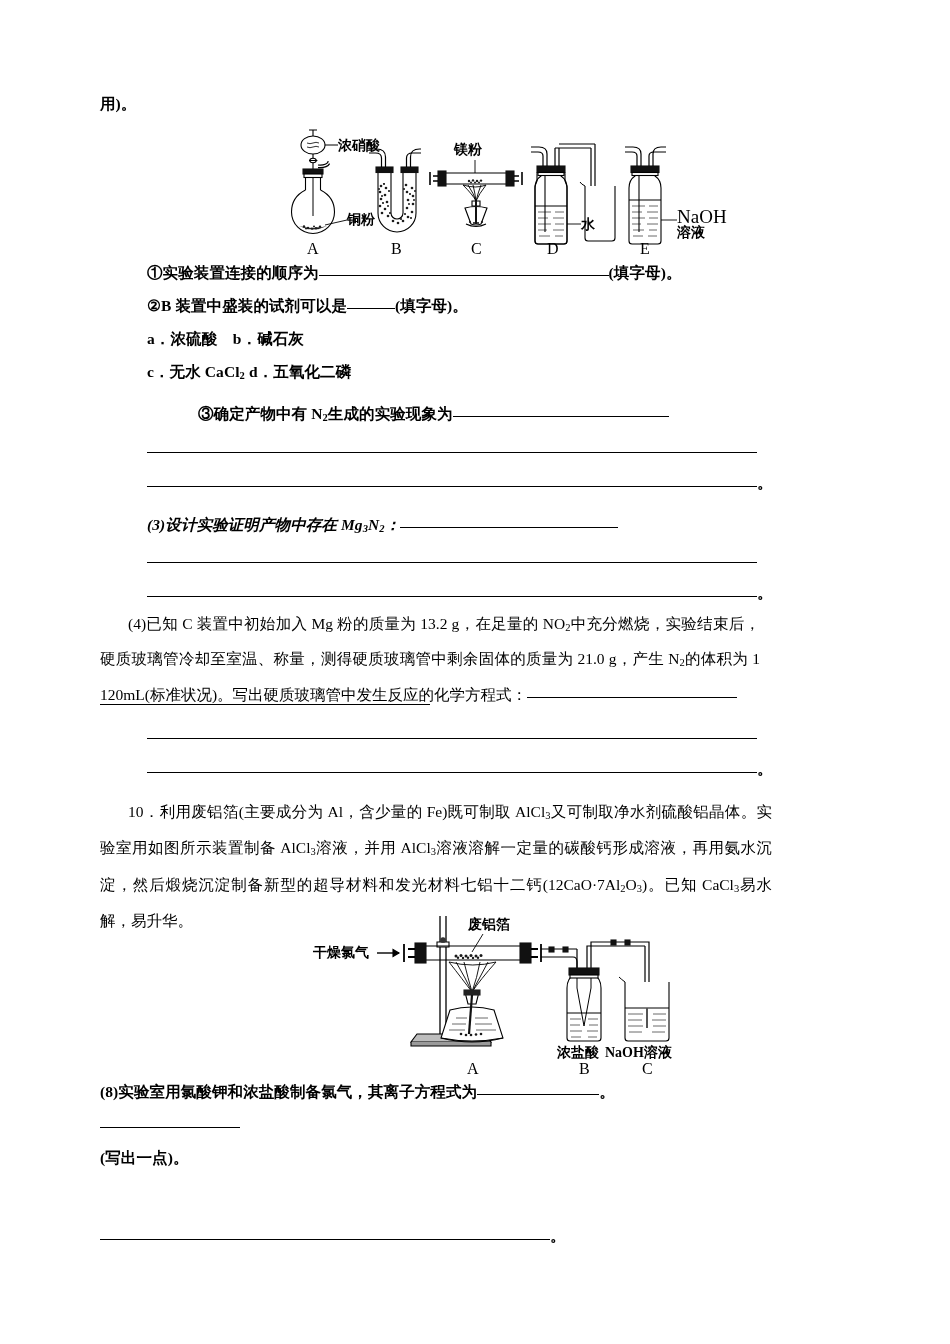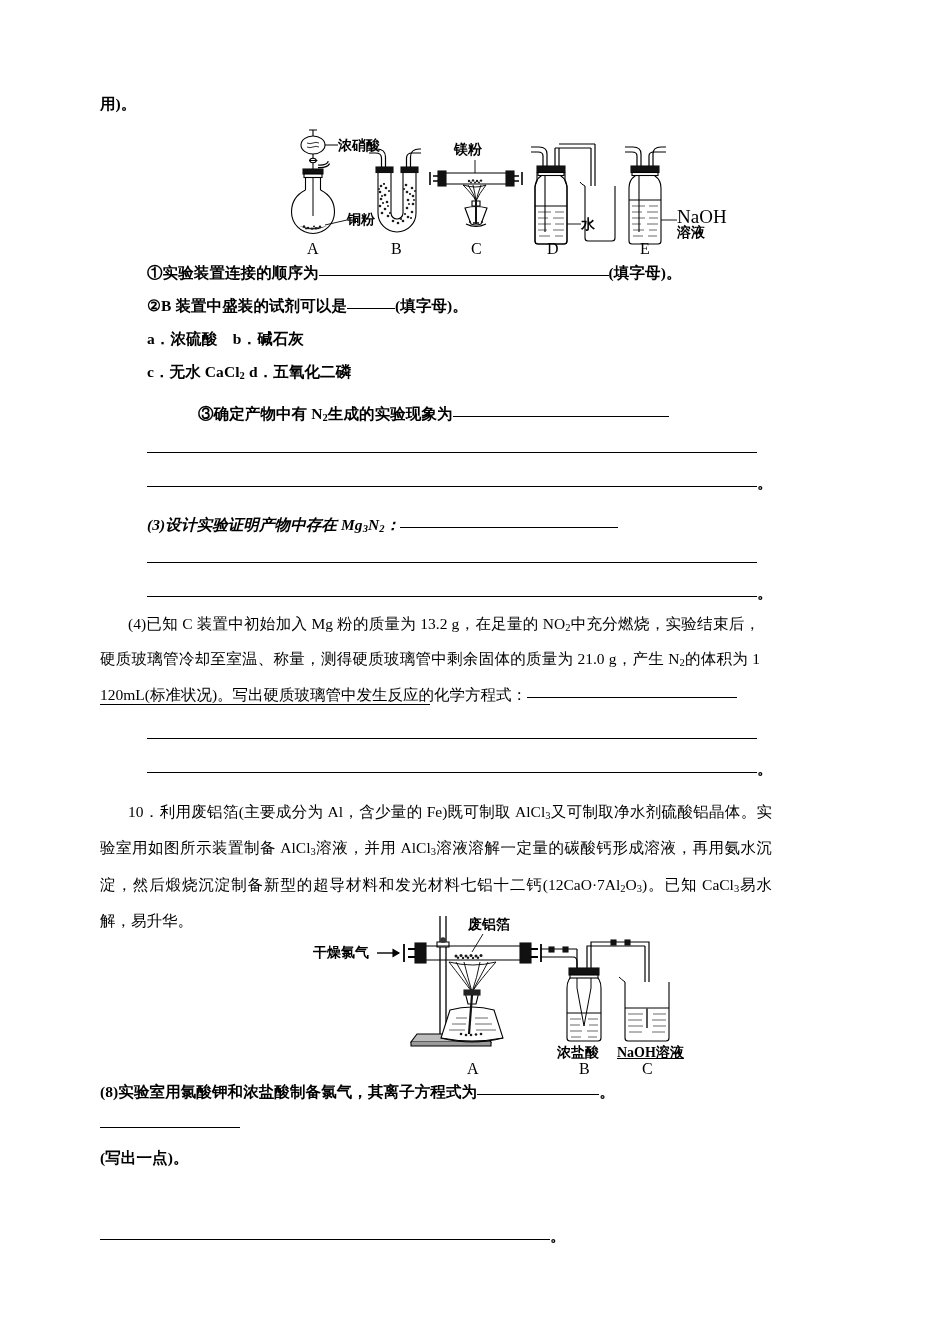--- a/index.html
+++ b/index.html
@@ -455,21 +455,21 @@
 
         <path d="M52 37 L74 37" stroke-width="1.4"></path>
         <path d="M74 37 L68 33.5 L68 40.5 Z" fill="#000" stroke="#000"></path>
       </g>
     </svg>
 
     
     <div class="figlabel cn" style="left:-12px; top:28px; font-size:14px;">干燥氯气</div>
     <div class="figlabel cn" style="left:143px; top:0px;">废铝箔</div>
     <div class="figlabel cn" style="left:232px; top:128px;">浓盐酸</div>
-    <div class="figlabel cn" style="left:292px; top:128px;text-decoration:underline;">NaOH溶液</div>
+    <div class="figlabel cn" style="left:280px; top:128px;">NaOH溶液</div>
 
     <div class="figlabel letter" style="left:142px; top:144px;">A</div>
     <div class="figlabel letter" style="left:254px; top:144px;">B</div>
     <div class="figlabel letter" style="left:317px; top:144px;">C</div>
   </div>
 
   <div class="ln" style="left:100px; top:1081px;">
     <span>(8)实验室用氯酸钾和浓盐酸制备氯气，其离子方程式为</span><span class="blank" style="width:122px;"></span><span>。</span>
   </div>
 

